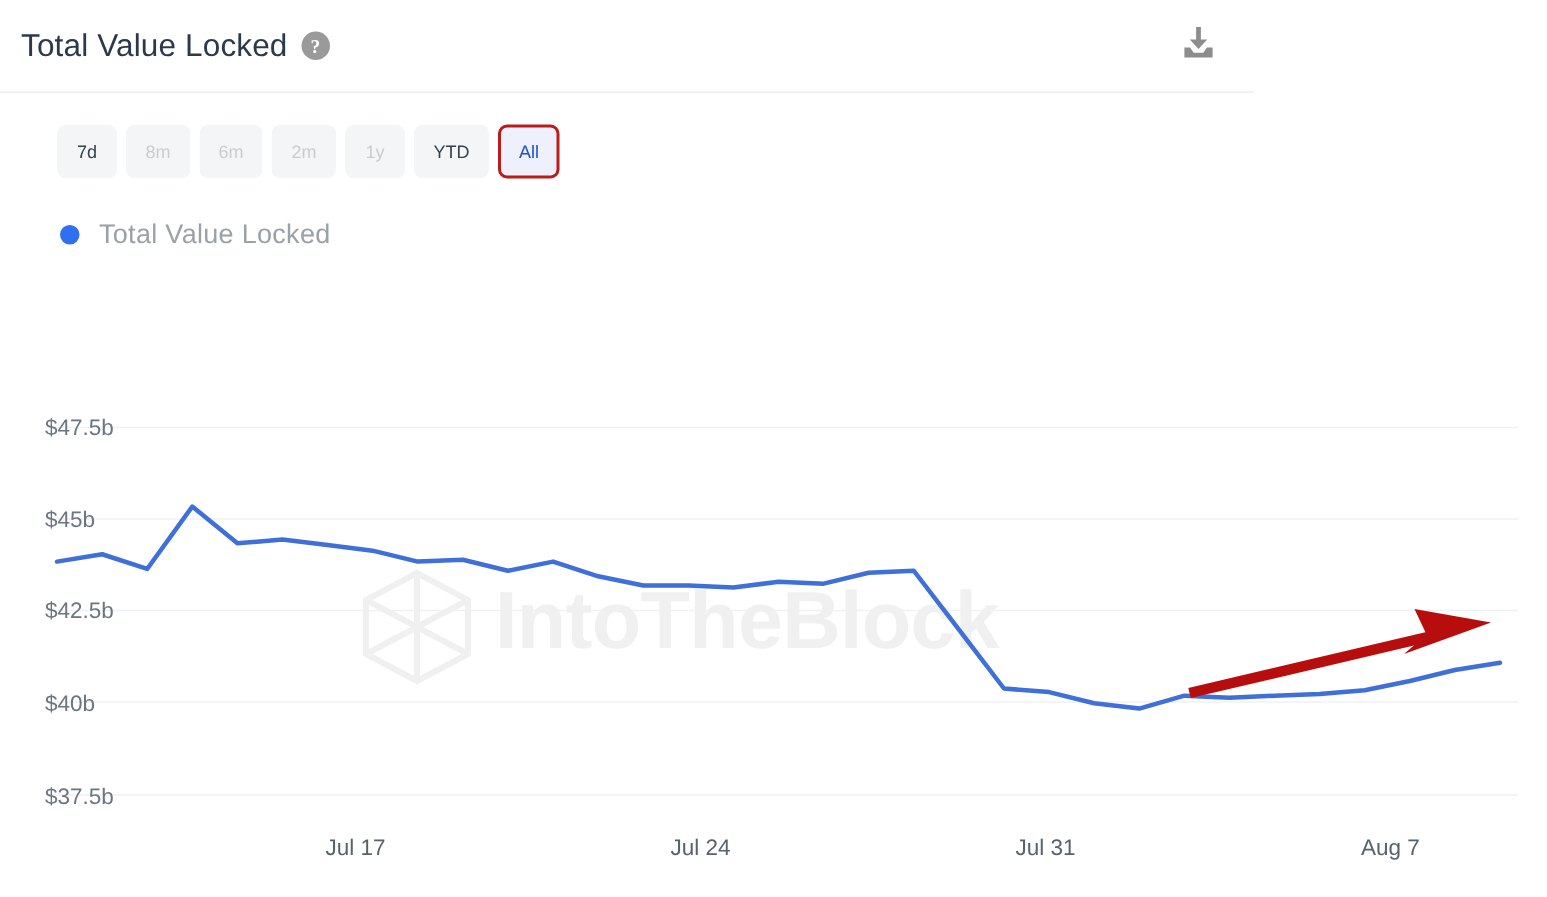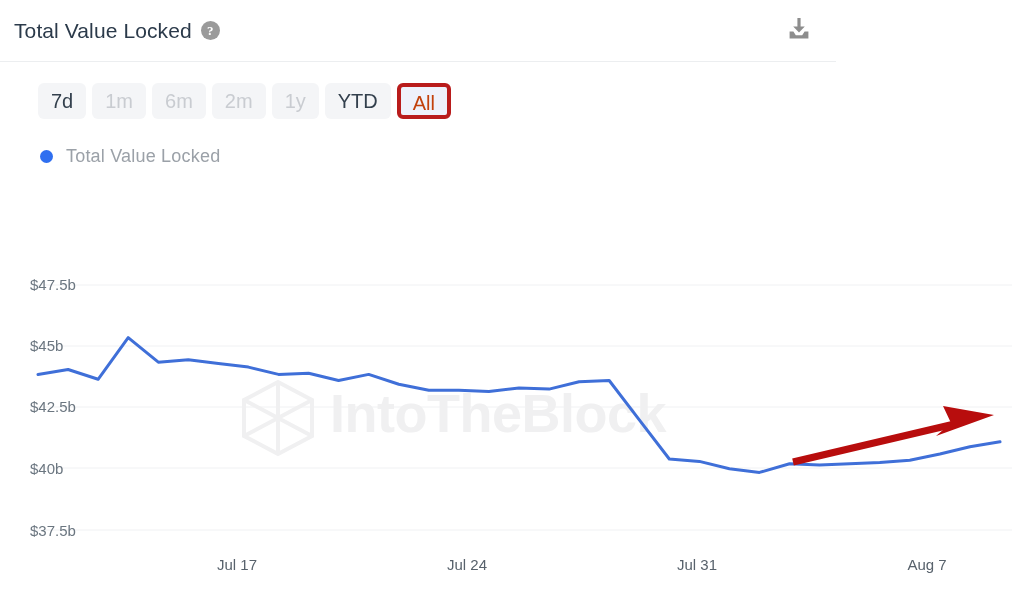--- a/index.html
+++ b/index.html
@@ -64,32 +64,32 @@
     padding: 21px 0 0 38px;
   }
   .range-btn {
     min-width: 40px;
     height: 36px;
     padding: 0 12px;
     border-radius: 6px;
     background: #f4f5f7;
     border: 1px solid transparent;
     font-family: "Liberation Sans", sans-serif;
-    font-size: 20px;
+    font-size: 12px;
     color: #33404d;
     cursor: pointer;
     line-height: 34px;
     text-align: center;
     white-space: nowrap;
   }
   .range-btn.disabled { color: #c9ccd1; cursor: default; }
   .range-btn.selected {
-    border: 4px solid #b91c1c;
+    border: 2px solid #b91c1c;
     background: #eef1fb;
-    color: #c2410c;
+    color: #1d4ed8;
     line-height: 32px;
   }
 
   
   .legend {
     display: flex;
     align-items: center;
     gap: 13px;
     padding: 27px 0 0 40px;
   }
@@ -161,21 +161,21 @@
           <path d="M13 2 L13 13" stroke="#8d8d8d" stroke-width="3.2" stroke-linecap="butt"></path>
           <path d="M7.2 10.4 L13 16.6 L18.8 10.4 Z" fill="#8d8d8d"></path>
           <path d="M3.6 15.6 L3.6 22.4 L22.4 22.4 L22.4 15.6 L18.6 15.6 L16.2 19.2 L9.8 19.2 L7.4 15.6 Z" fill="#8d8d8d"></path>
         </svg>
       </span>
     </button>
   </div>
 
   <div class="ranges">
     <button class="range-btn">7d</button>
-    <button class="range-btn disabled">1m</button>
+    <button class="range-btn disabled">8m</button>
     <button class="range-btn disabled">6m</button>
     <button class="range-btn disabled">2m</button>
     <button class="range-btn disabled">1y</button>
     <button class="range-btn">YTD</button>
     <button class="range-btn selected">All</button>
   </div>
 
   <div class="legend">
     <span class="legend-dot"></span>
     <span class="legend-label">Total Value Locked</span>

